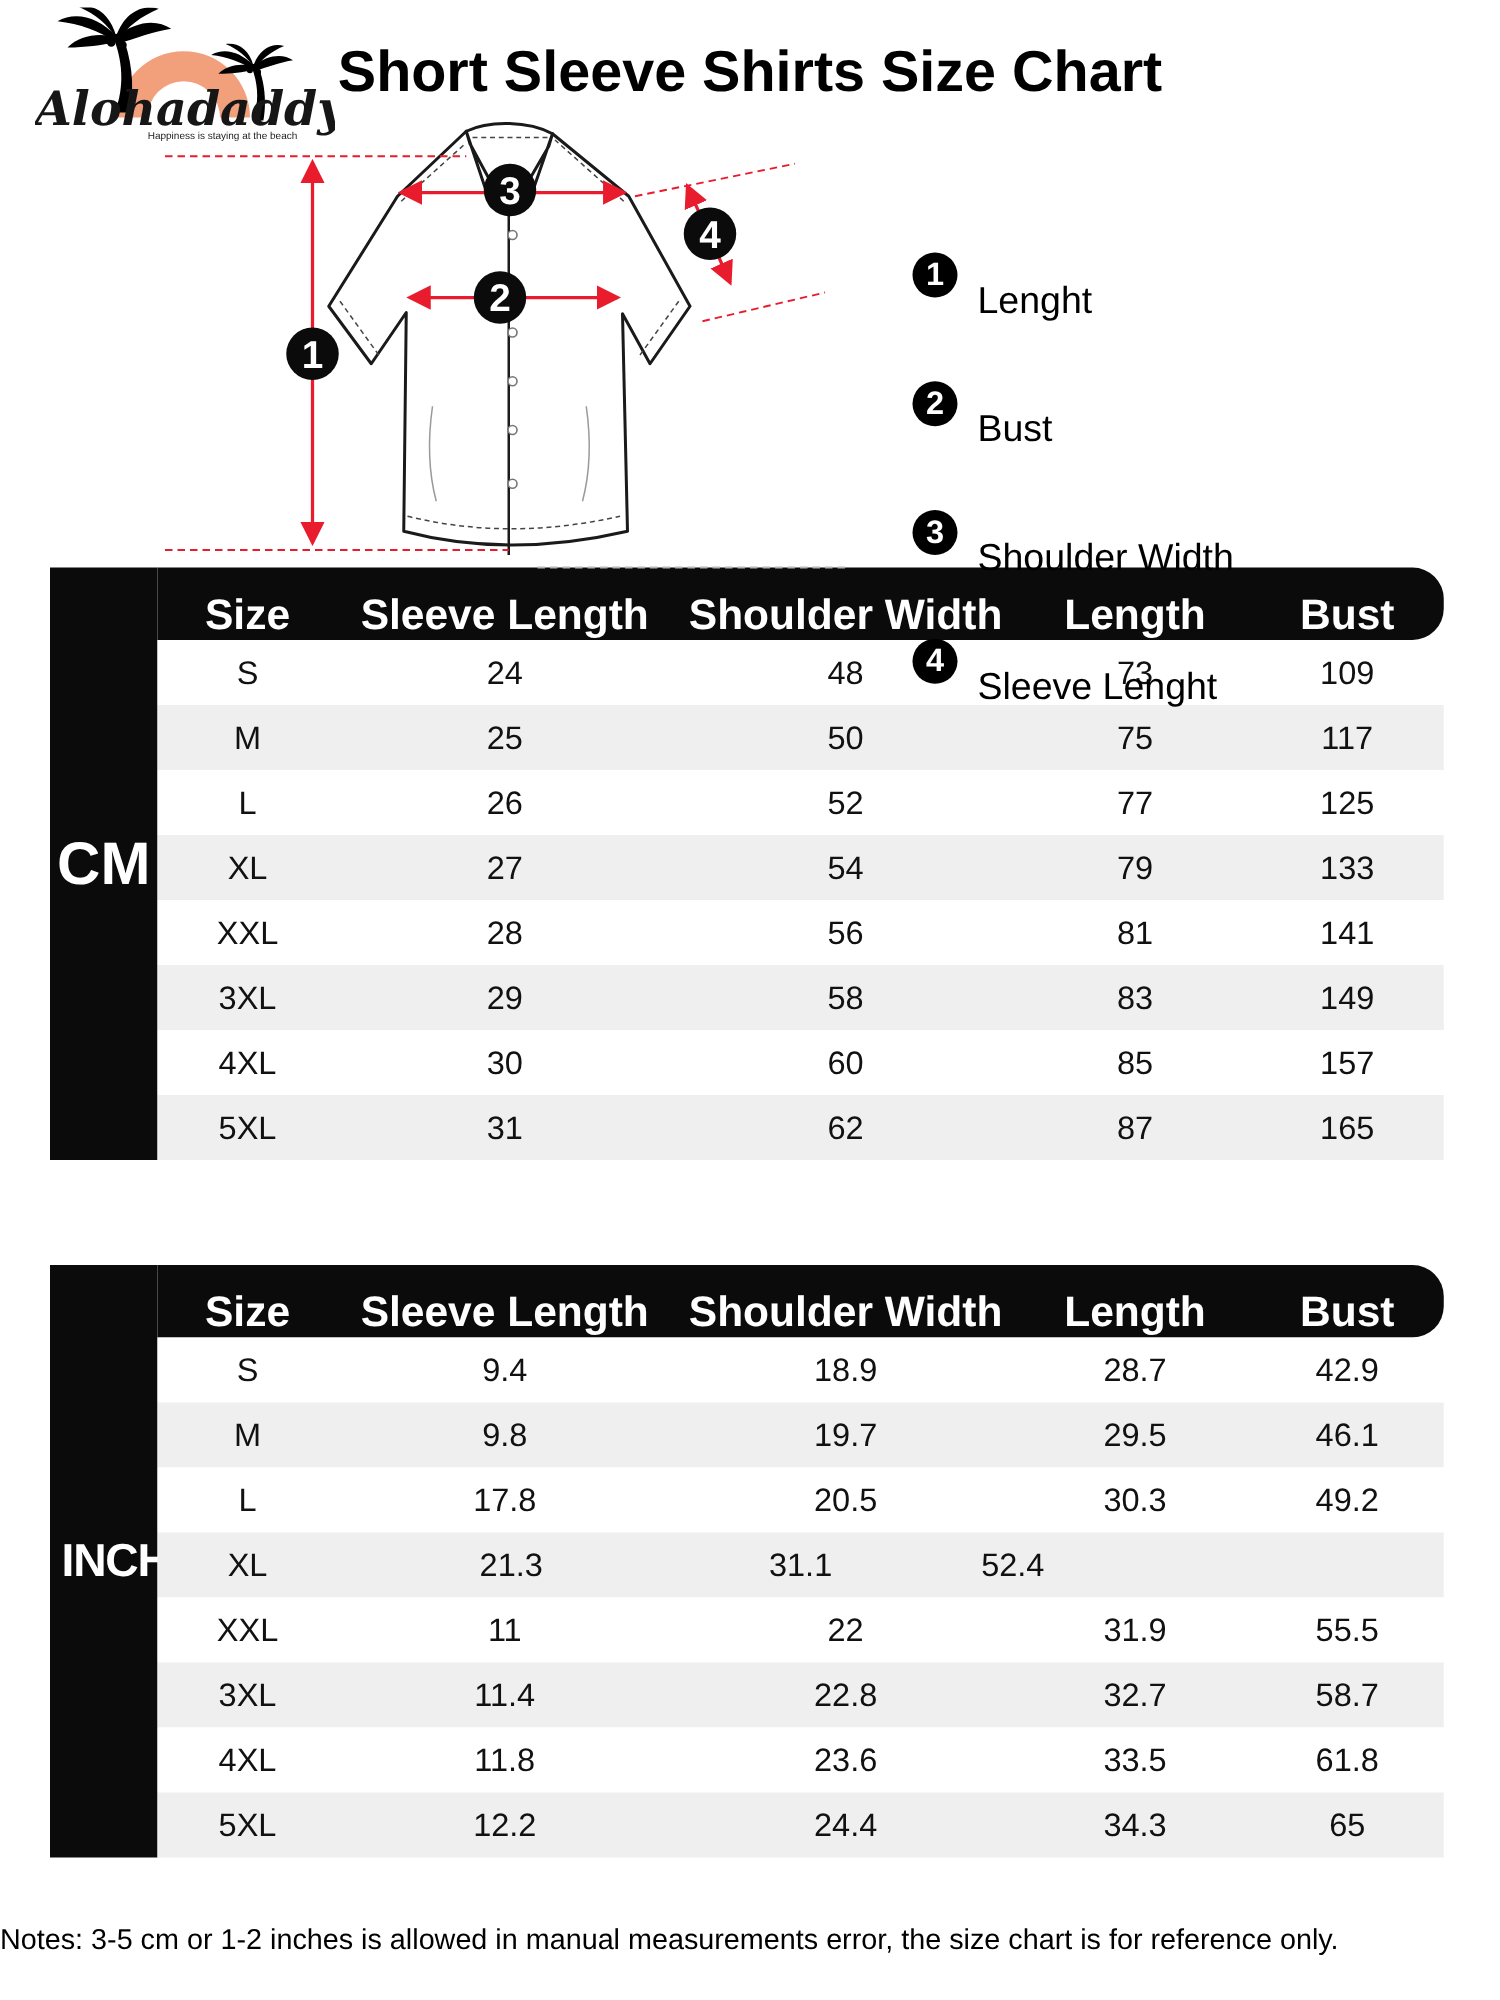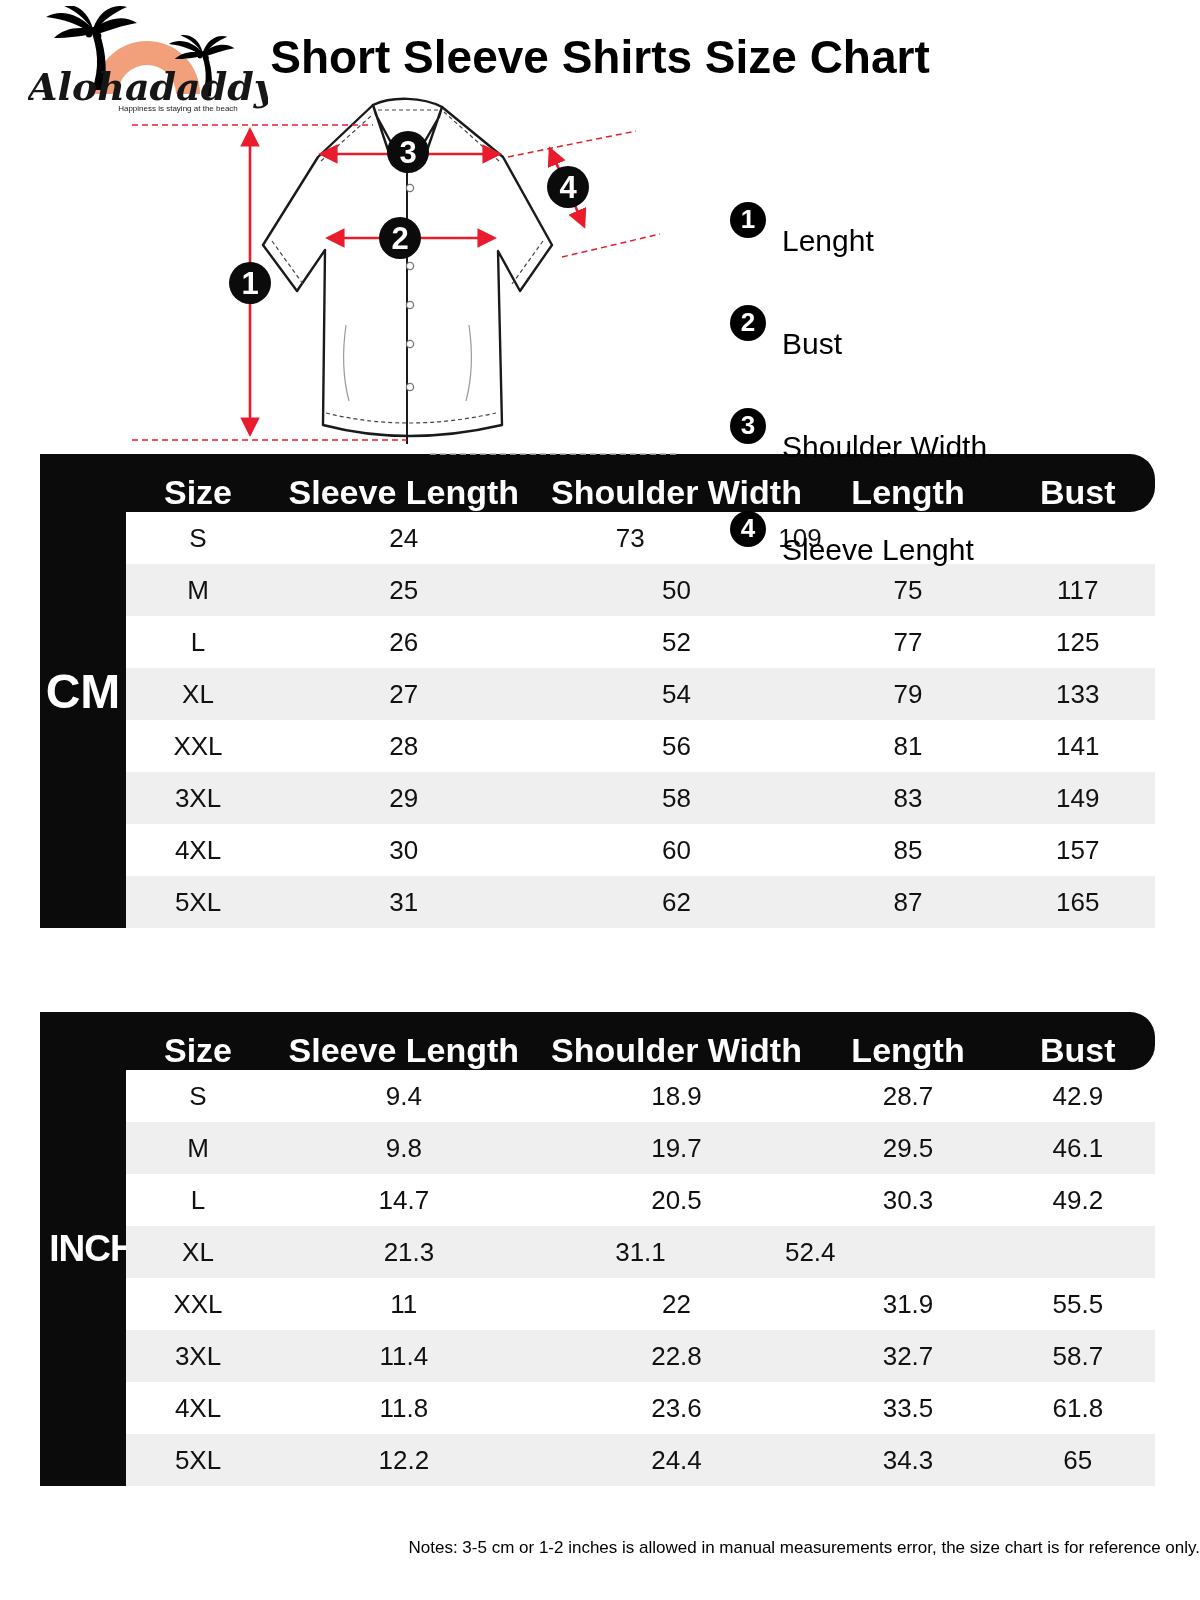--- a/index.html
+++ b/index.html
@@ -40,21 +40,21 @@
   .rows .trow{display:flex;height:52px;align-items:center;font-size:26px;color:#111;background:#fff;}
   .rows .trow:nth-child(even){background:var(--row-alt);}
   .c{text-align:center;}
   .c0{width:14%;}
   .c1{width:26%;}
   .c2{width:27%;}
   .c3{width:18%;}
   .c4{width:15%;}
 
   
-  .notes{margin-top:52px;text-align:right;font-size:17px;color:#000;}
+  .notes{margin-top:52px;text-align:left;font-size:23px;color:#000;}
 </style>
 </head>
 <body>
 
 <div class="page">
 
   <div class="header">
     <svg class="logo" viewBox="0 0 240 108">
 
       <path d="M66,88 A53,53 0 0 1 172,88 L148,88 A29,29 0 0 0 90,88 Z" fill="#f1a07b"></path>
@@ -184,20 +184,21 @@
         <div class="c c0">Size</div>
         <div class="c c1">Sleeve Length</div>
         <div class="c c2">Shoulder Width</div>
         <div class="c c3">Length</div>
         <div class="c c4">Bust</div>
       </div>
       <div class="rows">
         <div class="trow">
           <div class="c c0">S</div>
           <div class="c c1">24</div>
+          <div class="c c2">48</div>
           <div class="c c3">73</div>
           <div class="c c4">109</div>
         </div>
         <div class="trow">
           <div class="c c0">M</div>
           <div class="c c1">25</div>
           <div class="c c2">50</div>
           <div class="c c3">75</div>
           <div class="c c4">117</div>
         </div>
@@ -267,21 +268,21 @@
         </div>
         <div class="trow">
           <div class="c c0">M</div>
           <div class="c c1">9.8</div>
           <div class="c c2">19.7</div>
           <div class="c c3">29.5</div>
           <div class="c c4">46.1</div>
         </div>
         <div class="trow">
           <div class="c c0">L</div>
-          <div class="c c1">14.7</div>
+          <div class="c c1">17.8</div>
           <div class="c c2">20.5</div>
           <div class="c c3">30.3</div>
           <div class="c c4">49.2</div>
         </div>
         <div class="trow">
           <div class="c c0">XL</div>
           <div class="c c2">21.3</div>
           <div class="c c3">31.1</div>
           <div class="c c4">52.4</div>
         </div>

